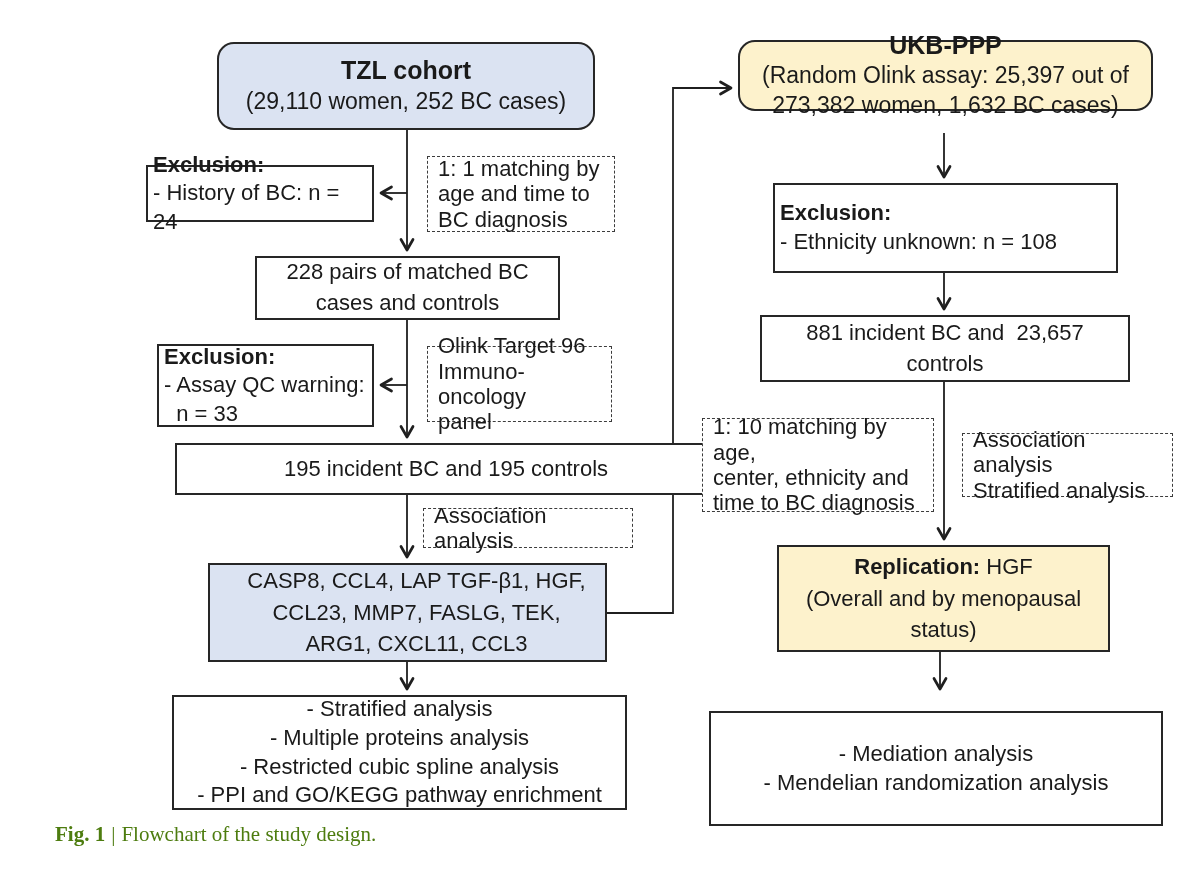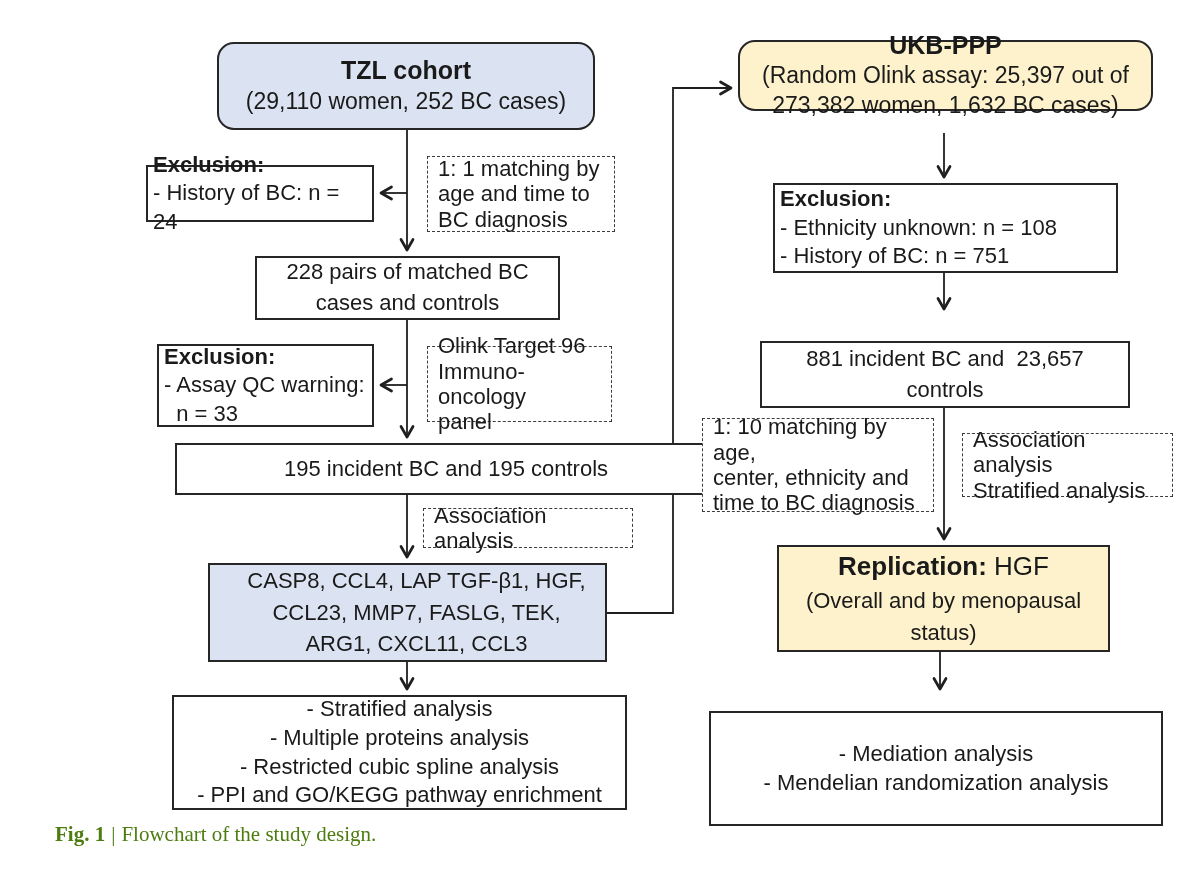--- a/index.html
+++ b/index.html
@@ -29,21 +29,21 @@
   .dashed{
     border:1.5px dashed #3c3c3c;background:#ffffff;
     align-items:flex-start;text-align:left;justify-content:center;
     padding:4px 10px;line-height:1.15;
   }
   .roomy{line-height:1.45;}
   .mid{line-height:1.4;}
   .line{display:block;white-space:pre-wrap;}
   .b-title{font-weight:bold;font-size:25px;line-height:1.25;}
   .sub{font-size:23px;line-height:1.3;}
-  .rep-line1{font-size:26px;}
+  .rep-line1{font-size:22px;}
   .rep-line1 b{font-weight:bold;}
   .caption{
     position:absolute;left:55px;top:822px;
     font-family:"Liberation Serif","DejaVu Serif",serif;
     font-size:21px;color:#4d7c0f;
   }
   .caption .cap-label{font-weight:bold;}
   .caption .cap-sep{padding:0 6px;}
 </style>
 </head>
@@ -126,24 +126,23 @@
 
   <div class="box rounded yellow" style="left:738px;top:40px;width:415px;height:71px;">
     <span class="b-title">UKB-PPP</span>
     <span class="sub line">(Random Olink assay: 25,397 out of</span>
     <span class="sub line">273,382 women, 1,632 BC cases)</span>
   </div>
 
   <div class="box align-left" style="left:773px;top:183px;width:345px;height:90px;">
     <span class="line" style="font-weight:bold;">Exclusion:</span>
     <span class="line">- Ethnicity unknown: n = 108</span>
-    <span class="line">- History of BC: n = 751</span>
   </div>
 
-  <div class="box mid" style="left:760px;top:315px;width:370px;height:67px;margin-top:26px;">
+  <div class="box mid" style="left:760px;top:315px;width:370px;height:67px;">
     <span class="line">881 incident BC and  23,657</span>
     <span class="line">controls</span>
   </div>
 
   <div class="box dashed" style="left:702px;top:418px;width:232px;height:94px;">
     <span class="line">1: 10 matching by age,</span>
     <span class="line">center, ethnicity and</span>
     <span class="line">time to BC diagnosis</span>
   </div>
 

